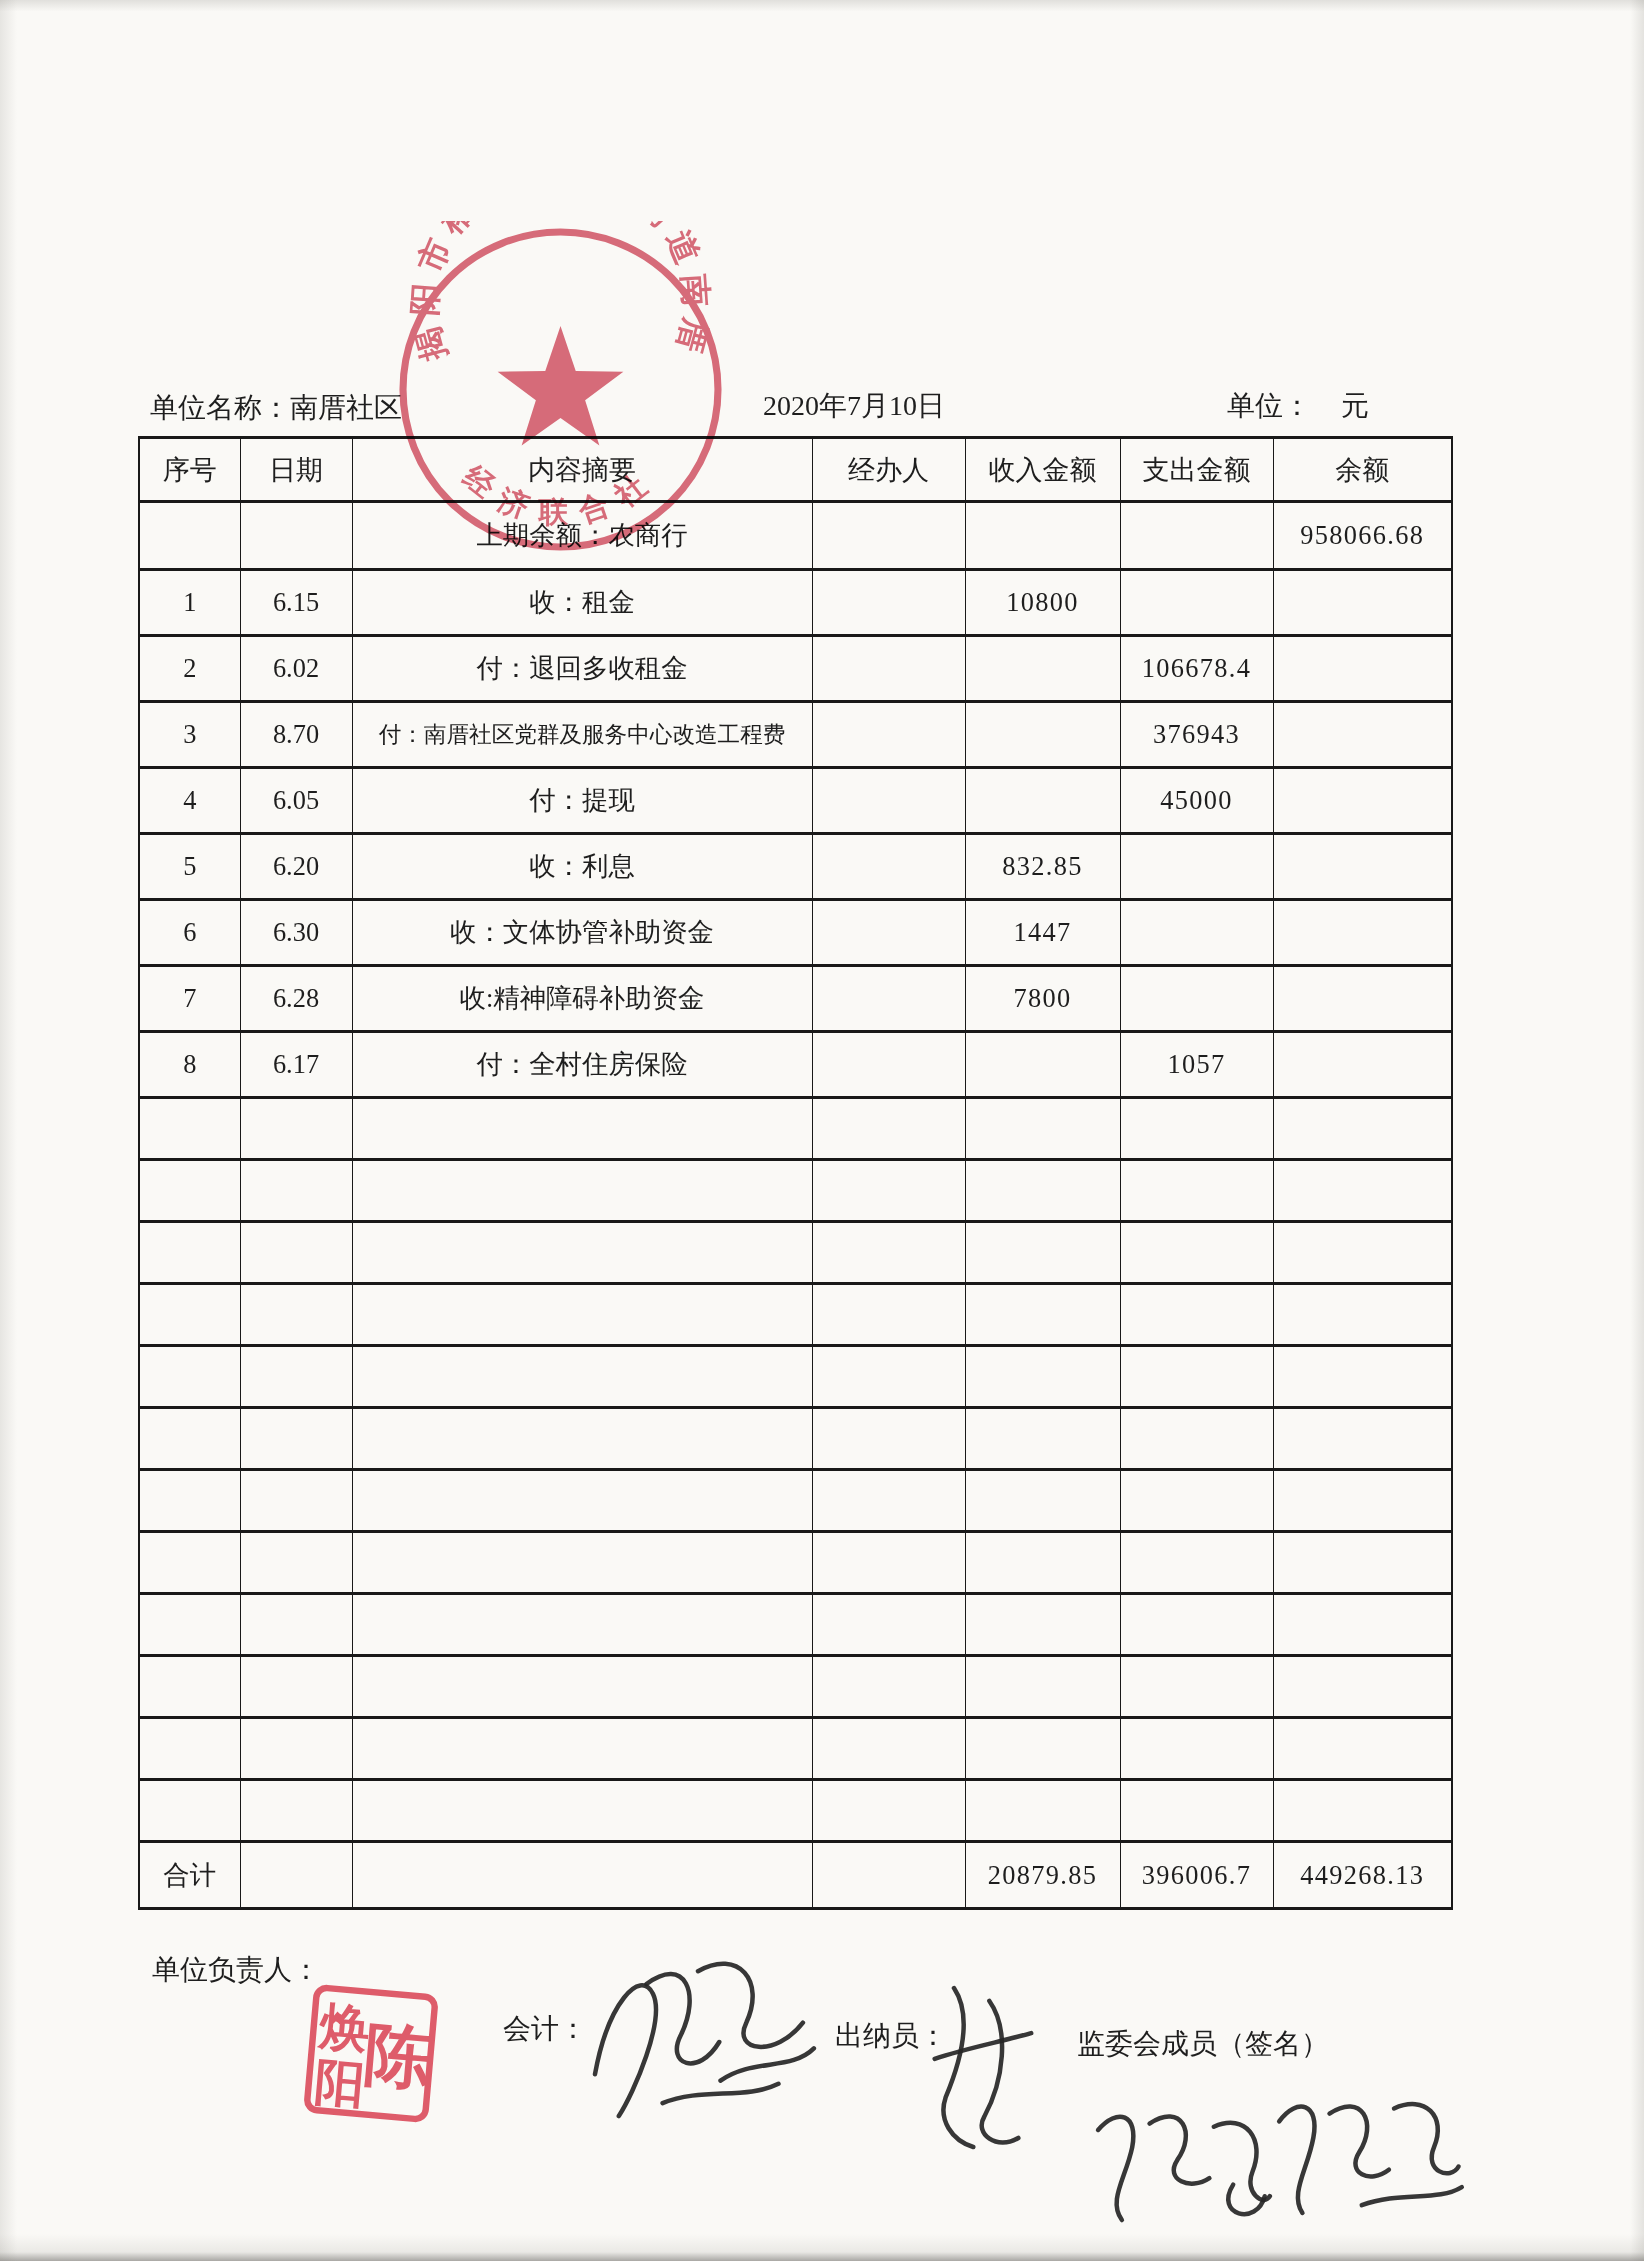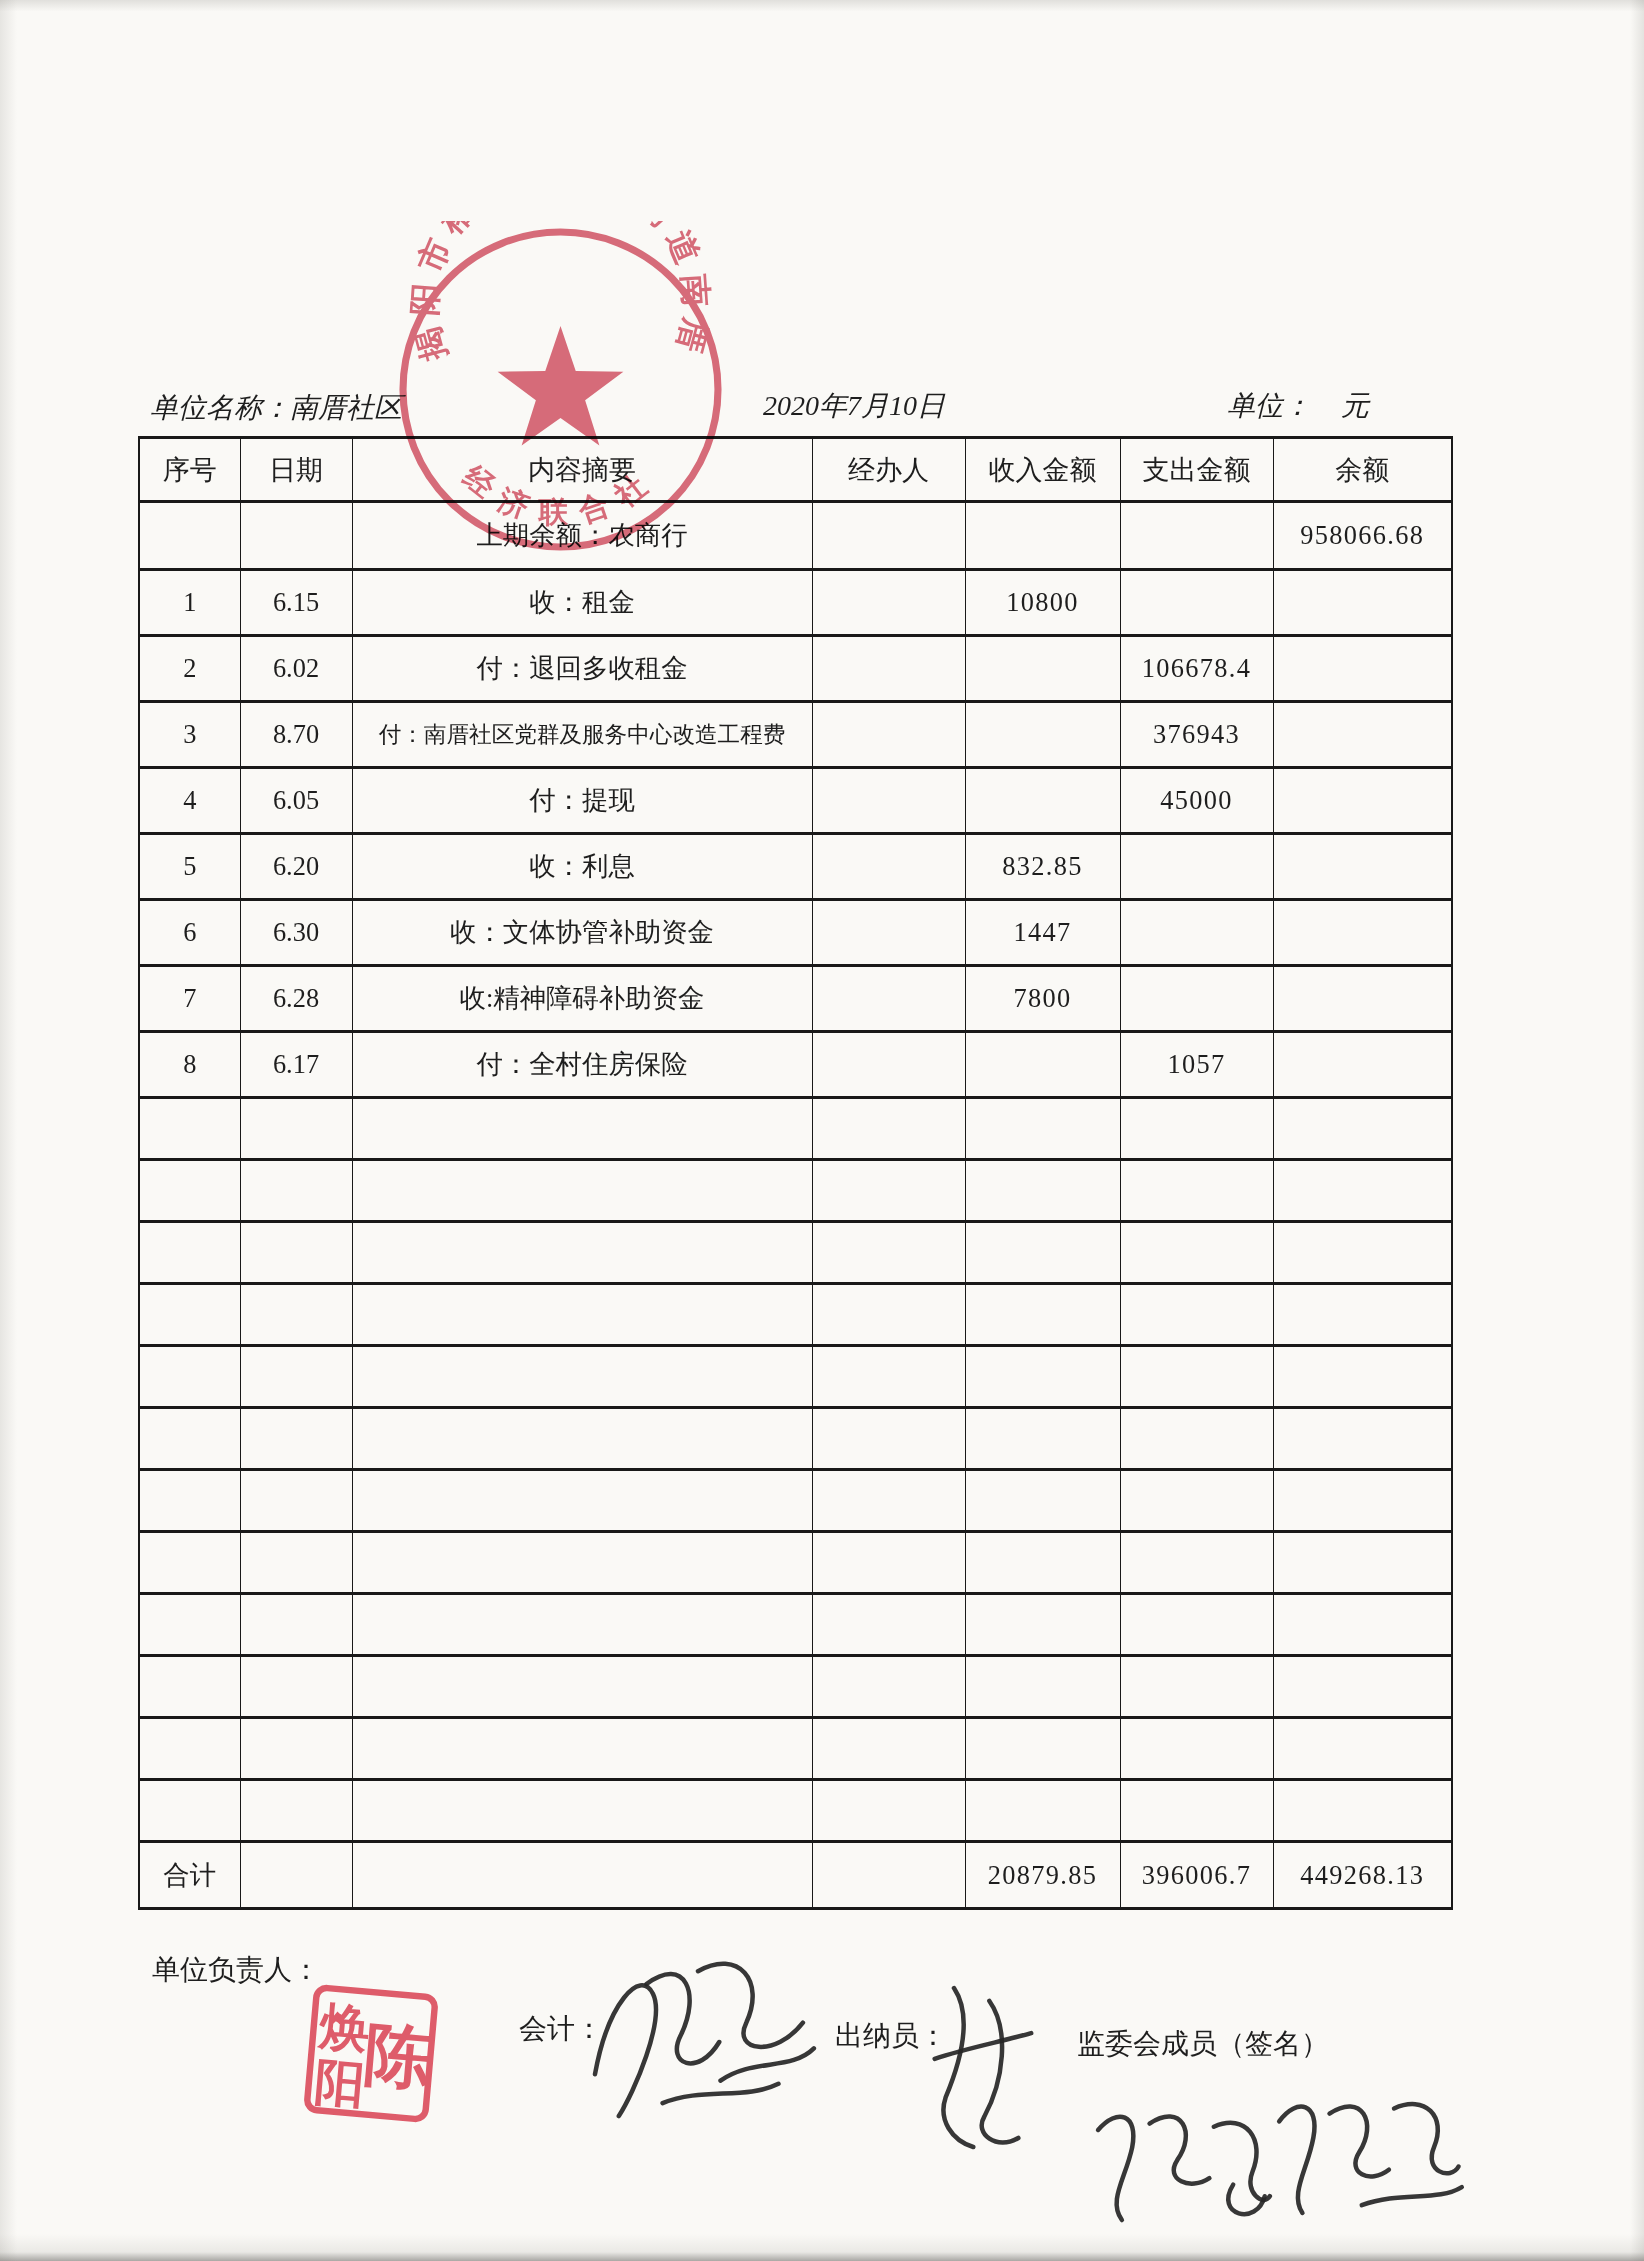--- a/index.html
+++ b/index.html
@@ -11,21 +11,21 @@
       linear-gradient(90deg, rgba(110,108,102,.14) 0, rgba(0,0,0,0) 17px),
       linear-gradient(270deg, rgba(110,108,102,.16) 0, rgba(0,0,0,0) 14px),
       linear-gradient(180deg, rgba(110,108,102,.18) 0, rgba(0,0,0,0) 11.6px),
       linear-gradient(0deg, rgba(70,68,64,.45) 0, rgba(160,158,152,.18) 9px, rgba(0,0,0,0) 27px);
   }
   .abs{position:absolute;}
   .doc-title{
     top:218px;left:50%;transform:translateX(-52%);
     font-size:46px;font-weight:700;letter-spacing:3.2px;white-space:nowrap;
   }
-  .meta{font-size:28px;white-space:nowrap;font-style:italic;}
+  .meta{font-size:28px;white-space:nowrap;}
   .meta-org{top:389px;left:150px;}
   .meta-date{top:387px;left:763px;}
   .meta-currency{top:387px;left:1227px;}
   .currency-gap{display:inline-block;width:30px;}
 
   table.fin{
     position:absolute;left:138px;top:436px;width:1313px;
     border-collapse:collapse;table-layout:fixed;
     border:2.6px solid #191919;
   }
@@ -41,21 +41,21 @@
   tr.r-empty{height:62px;}
   tr.r-total{height:67px;}
   td.c-sum{text-align:left;padding-left:9px;font-size:25px;}
   td.c-sum.center{text-align:center;font-size:26.4px;}
   td.c-sum.small{font-size:22.6px;}
   td.money{letter-spacing:1.3px;}
   td.c-total-label{font-size:27px;}
 
   .foot-label{font-size:28px;white-space:nowrap;}
   .f-resp{top:1951px;left:152px;}
-  .f-acct{top:2010px;left:503px;margin-left:16px;}
+  .f-acct{top:2010px;left:503px;}
   .f-cash{top:2017px;left:835px;}
   .f-sup{top:2025px;left:1077px;font-size:28px;}
 
   .stamp{mix-blend-mode:multiply;}
   .round-stamp{top:221px;left:392px;width:337px;height:337px;opacity:.82;}
   .round-stamp text{fill:#d34e60;font-family:"Liberation Serif","DejaVu Serif",serif;font-weight:700;}
   .round-stamp .ring{stroke:#d34e60;}
   .round-stamp .star{fill:#d34e60;}
   .name-stamp{top:1987px;left:306px;width:130px;height:133px;opacity:.88;transform:rotate(5deg);}
   .name-stamp text{fill:#e0485a;font-family:"Liberation Serif","DejaVu Serif",serif;font-weight:700;}

